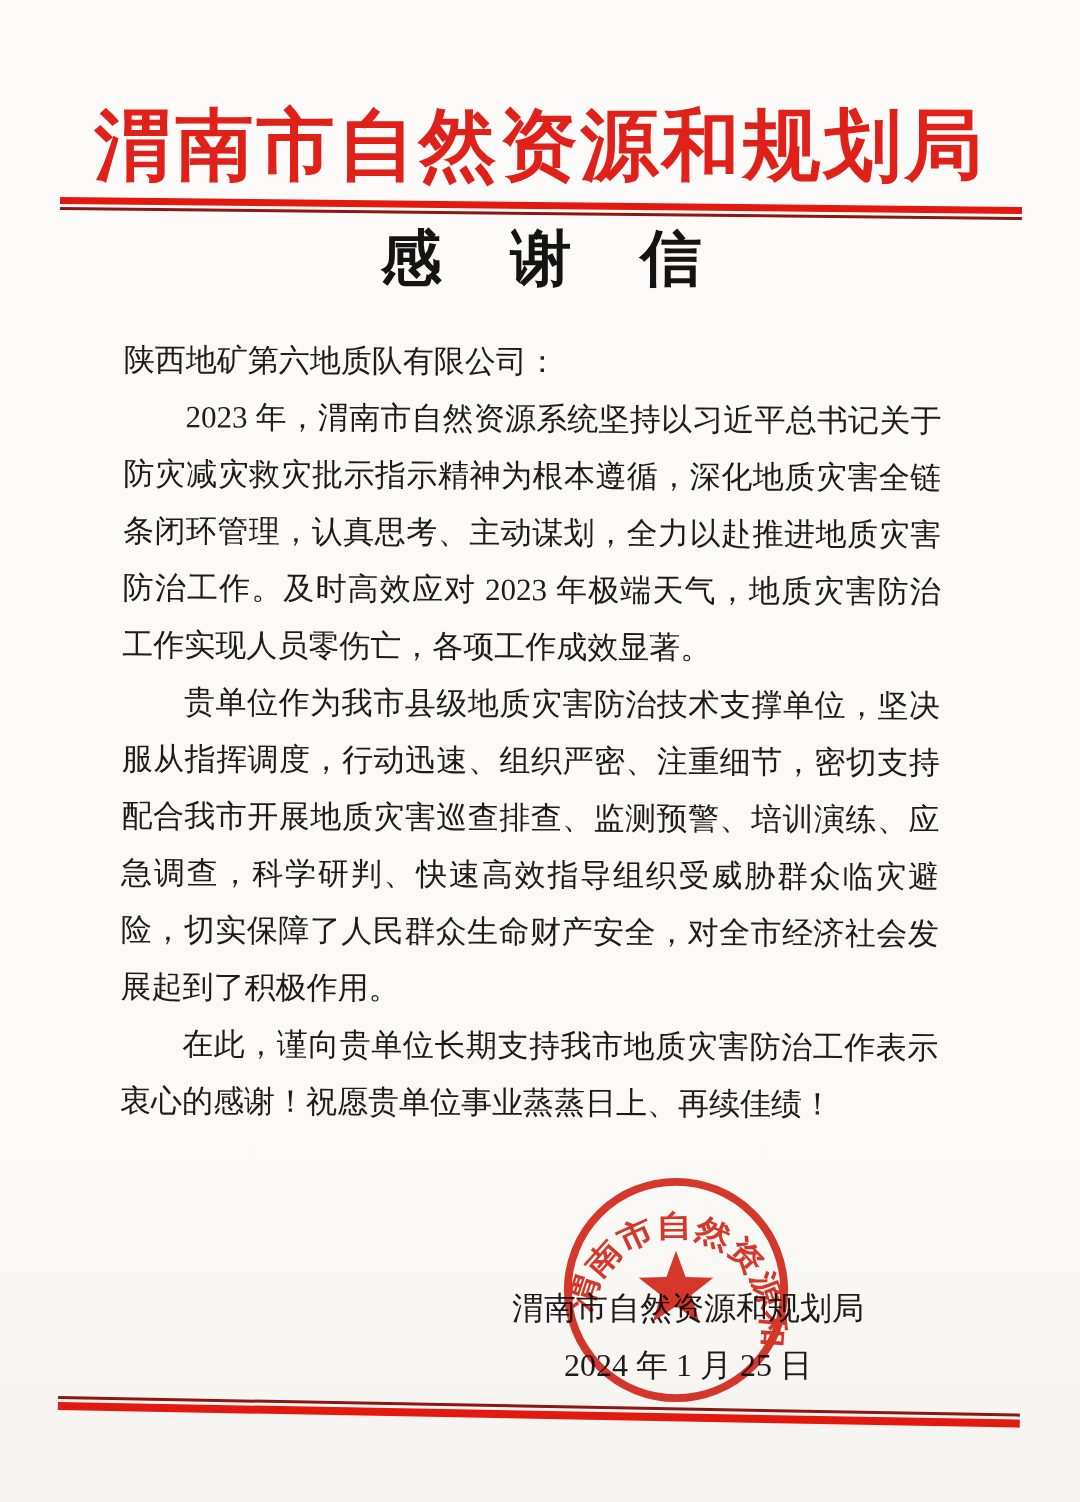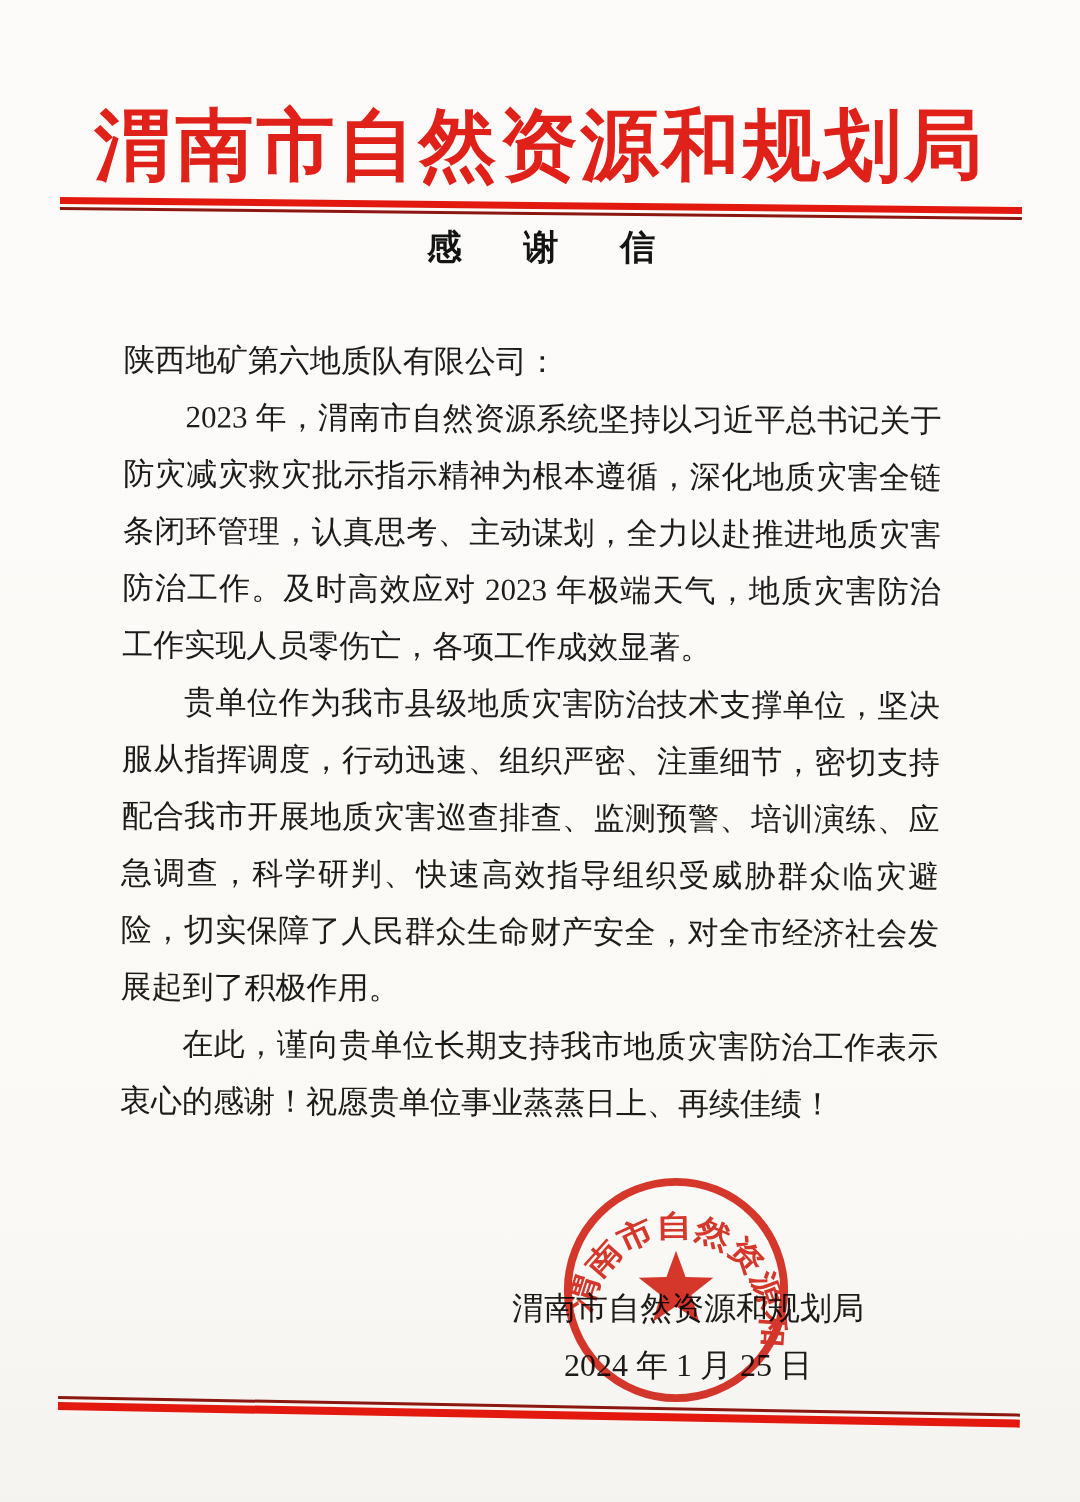--- a/index.html
+++ b/index.html
@@ -28,23 +28,23 @@
     position:absolute;
     top:197px;left:60px;width:962px;
     transform:rotate(0.6deg);
     transform-origin:left center;
   }
   .rule-top .thick{height:7px;background:#e3190f;}
   .rule-top .thin{height:2.5px;background:#8c1710;margin-top:3px;}
   .letter-title{
     position:absolute;
     top:218px;left:0;right:0;
-    margin:6px;
+    margin:0;
     text-align:center;
-    font-size:35px;
+    font-size:61px;
     font-weight:700;
     color:#141414;
     letter-spacing:26px;
     padding-left:28px;
     font-family:"Liberation Sans","DejaVu Sans",sans-serif;
     white-space:nowrap;
   }
   
   .letter-body{
     position:absolute;

